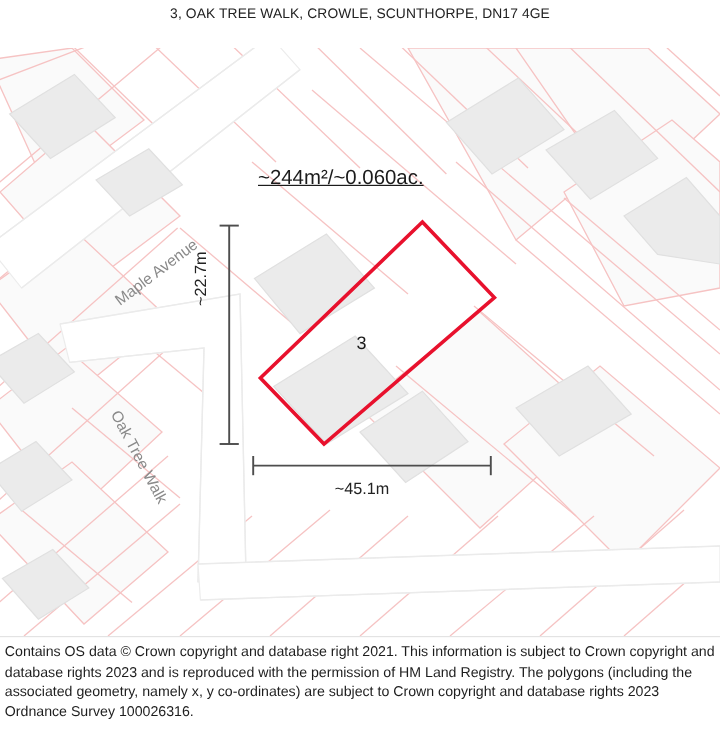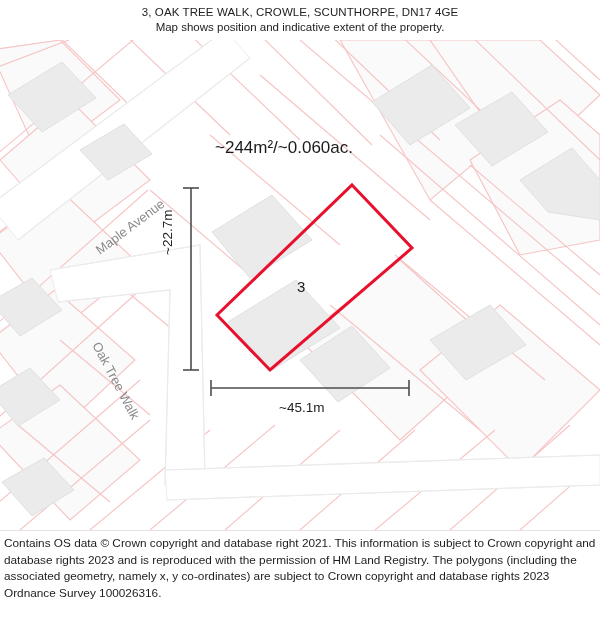--- a/index.html
+++ b/index.html
@@ -60,20 +60,21 @@
     position: absolute;
     font-family: "Liberation Sans", sans-serif;
     color: #222;
     white-space: nowrap;
   }
   #area-label {
     left: 215px;
     top: 98px;
     font-size: 17px;
     color: #1b1b1b;
+    text-decoration: underline;
   }
   #plot-number {
     left: 297px;
     top: 238px;
     font-size: 15px;
     color: #1b1b1b;
   }
   #dim-width-label {
     left: 279px;
     top: 360px;
@@ -105,21 +106,20 @@
     color: #1d1d1d;
   }
 </style>
 </head>
 <body>
 
 <div class="page">
 
   <div class="header">
     <div class="title">3, OAK TREE WALK, CROWLE, SCUNTHORPE, DN17 4GE</div>
-    <div class="subtitle">Map shows position and indicative extent of the property.</div>
   </div>
 
   <div class="map">
     <svg width="600" height="490" viewBox="0 0 600 490" xmlns="http://www.w3.org/2000/svg">
       <defs>
         <style>
           .bld { fill:#ebebeb; stroke:#e0e0e0; stroke-width:1; }
           .parcel { fill:none; stroke:#f6c3c3; stroke-width:1.1; }
           .parcelfill { fill:#fafafa; stroke:#f6c3c3; stroke-width:1.1; }
           .road { fill:#ffffff; stroke:#ececec; stroke-width:1; }

